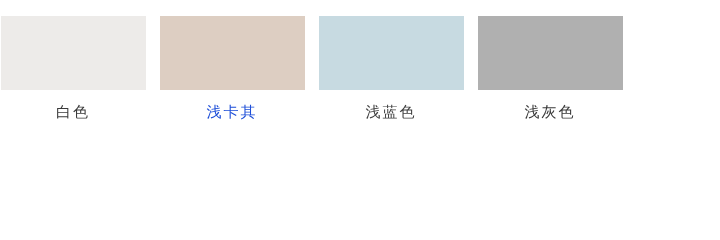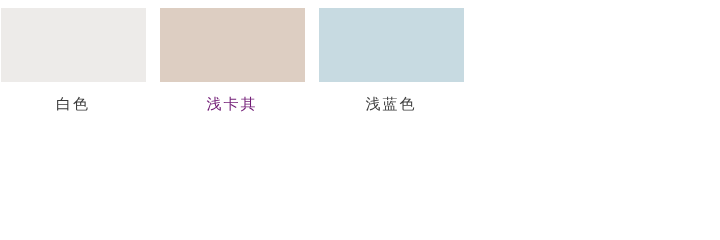--- a/index.html
+++ b/index.html
@@ -20,21 +20,21 @@
     height: 127px;
     background: #ffffff;
     display: flex;
     flex-direction: row;
     align-items: flex-start;
     justify-content: flex-start;
   }
 
   .swatch-cell {
     width: 120px;
-    margin-top: 8px;
+    margin-top: 16px;
     margin-right: 39px;
     display: flex;
     flex-direction: column;
     align-items: center;
   }
   .swatch-cell:first-child {
     margin-left: 13px;
   }
   .swatch-cell:last-child {
     margin-right: 0;
@@ -62,22 +62,26 @@
 
 <div id="palette-board" style="background-color: rgb(255, 255, 255);">
 
   <div class="swatch-cell">
     <div class="swatch-chip" style="background-color: rgb(237, 235, 233);"></div>
     <div class="swatch-label" style="color: rgb(58, 58, 58);">白色</div>
   </div>
 
   <div class="swatch-cell">
     <div class="swatch-chip" style="background-color: rgb(221, 206, 194);"></div>
-    <div class="swatch-label" style="color: #701a75;">浅卡其</div>
+    <div class="swatch-label" style="color: #1d4ed8;">浅卡其</div>
   </div>
 
   <div class="swatch-cell">
     <div class="swatch-chip" style="background-color: rgb(199, 218, 225);"></div>
     <div class="swatch-label" style="color: #404040;">浅蓝色</div>
   </div>
 
+  <div class="swatch-cell">
+    <div class="swatch-chip" style="background-color: rgb(176, 176, 176);"></div>
+    <div class="swatch-label" style="color: rgb(58, 58, 58);">浅灰色</div>
+  </div>
 
 </div>
 
 </body></html>

